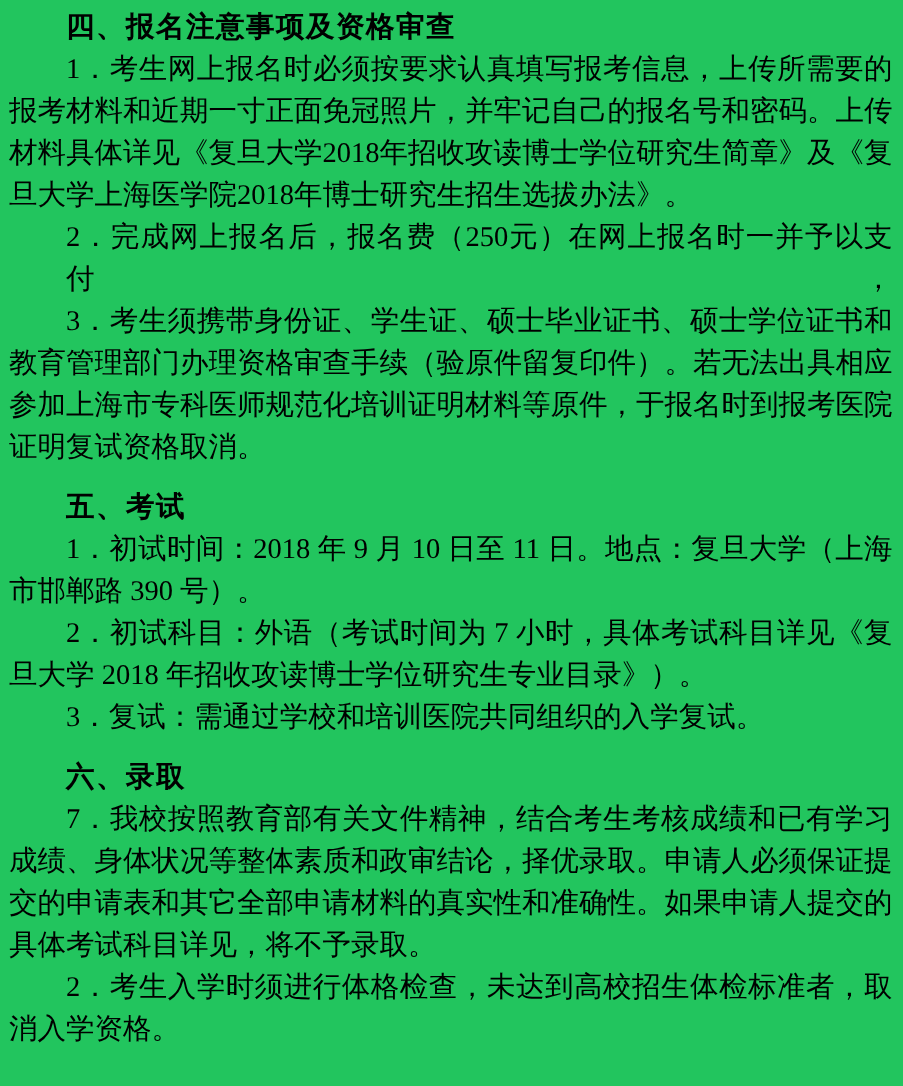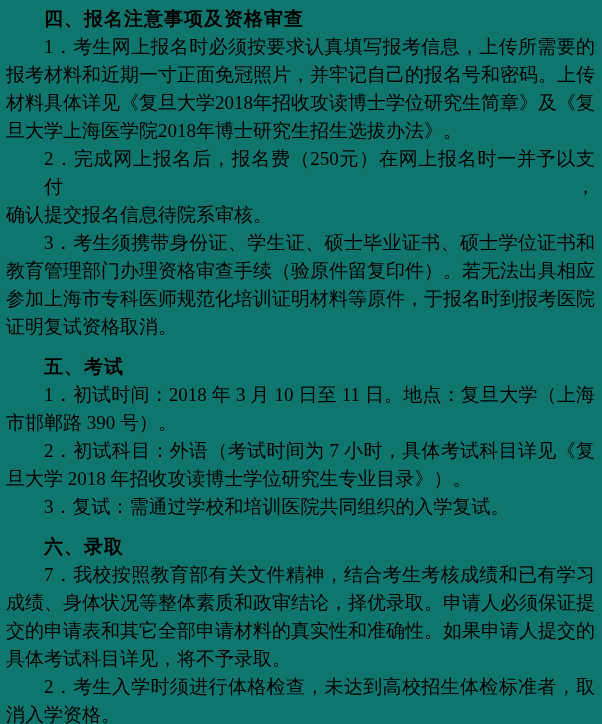--- a/index.html
+++ b/index.html
@@ -4,21 +4,21 @@
 <style>
   html, body {
     margin: 0;
     padding: 0;
     background: #ffffff;
   }
   .page {
     position: relative;
     width: 602px;
     height: 724px;
-    background: #0f766e;
+    background: #22c55e;
     color: #000000;
     overflow: hidden;
     box-sizing: border-box;
     padding: 5px 7px 0 6px;
     font-family: "Liberation Serif", "DejaVu Serif", serif;
     font-size: 19px;
     line-height: 28px;
   }
   .section { margin: 0; }
   .section + .section { margin-top: 12px; }
@@ -44,29 +44,28 @@
 
 <div class="page">
   <div id="doc-body">
       <div class="section">
         <div class="heading">四、报名注意事项及资格审查</div>
         <div class="line fill indent">1．考生网上报名时必须按要求认真填写报考信息，上传所需要的</div>
         <div class="line fill">报考材料和近期一寸正面免冠照片，并牢记自己的报名号和密码。上传</div>
         <div class="line fill">材料具体详见《复旦大学2018年招收攻读博士学位研究生简章》及《复</div>
         <div class="line">旦大学上海医学院2018年博士研究生招生选拔办法》。</div>
         <div class="line fill indent">2．完成网上报名后，报名费（250元）在网上报名时一并予以支付，</div>
-        <div class="line">确认提交报名信息待院系审核。</div>
         <div class="line fill indent">3．考生须携带身份证、学生证、硕士毕业证书、硕士学位证书和</div>
         <div class="line fill">教育管理部门办理资格审查手续（验原件留复印件）。若无法出具相应</div>
         <div class="line fill">参加上海市专科医师规范化培训证明材料等原件，于报名时到报考医院</div>
         <div class="line">证明复试资格取消。</div>
       </div>
       <div class="section">
         <div class="heading">五、考试</div>
-        <div class="line fill indent">1．初试时间：2018 年 3 月 10 日至 11 日。地点：复旦大学（上海</div>
+        <div class="line fill indent">1．初试时间：2018 年 9 月 10 日至 11 日。地点：复旦大学（上海</div>
         <div class="line">市邯郸路 390 号）。</div>
         <div class="line fill indent">2．初试科目：外语（考试时间为 7 小时，具体考试科目详见《复</div>
         <div class="line">旦大学 2018 年招收攻读博士学位研究生专业目录》）。</div>
         <div class="line indent">3．复试：需通过学校和培训医院共同组织的入学复试。</div>
       </div>
       <div class="section">
         <div class="heading">六、录取</div>
         <div class="line fill indent">7．我校按照教育部有关文件精神，结合考生考核成绩和已有学习</div>
         <div class="line fill">成绩、身体状况等整体素质和政审结论，择优录取。申请人必须保证提</div>
         <div class="line fill">交的申请表和其它全部申请材料的真实性和准确性。如果申请人提交的</div>

